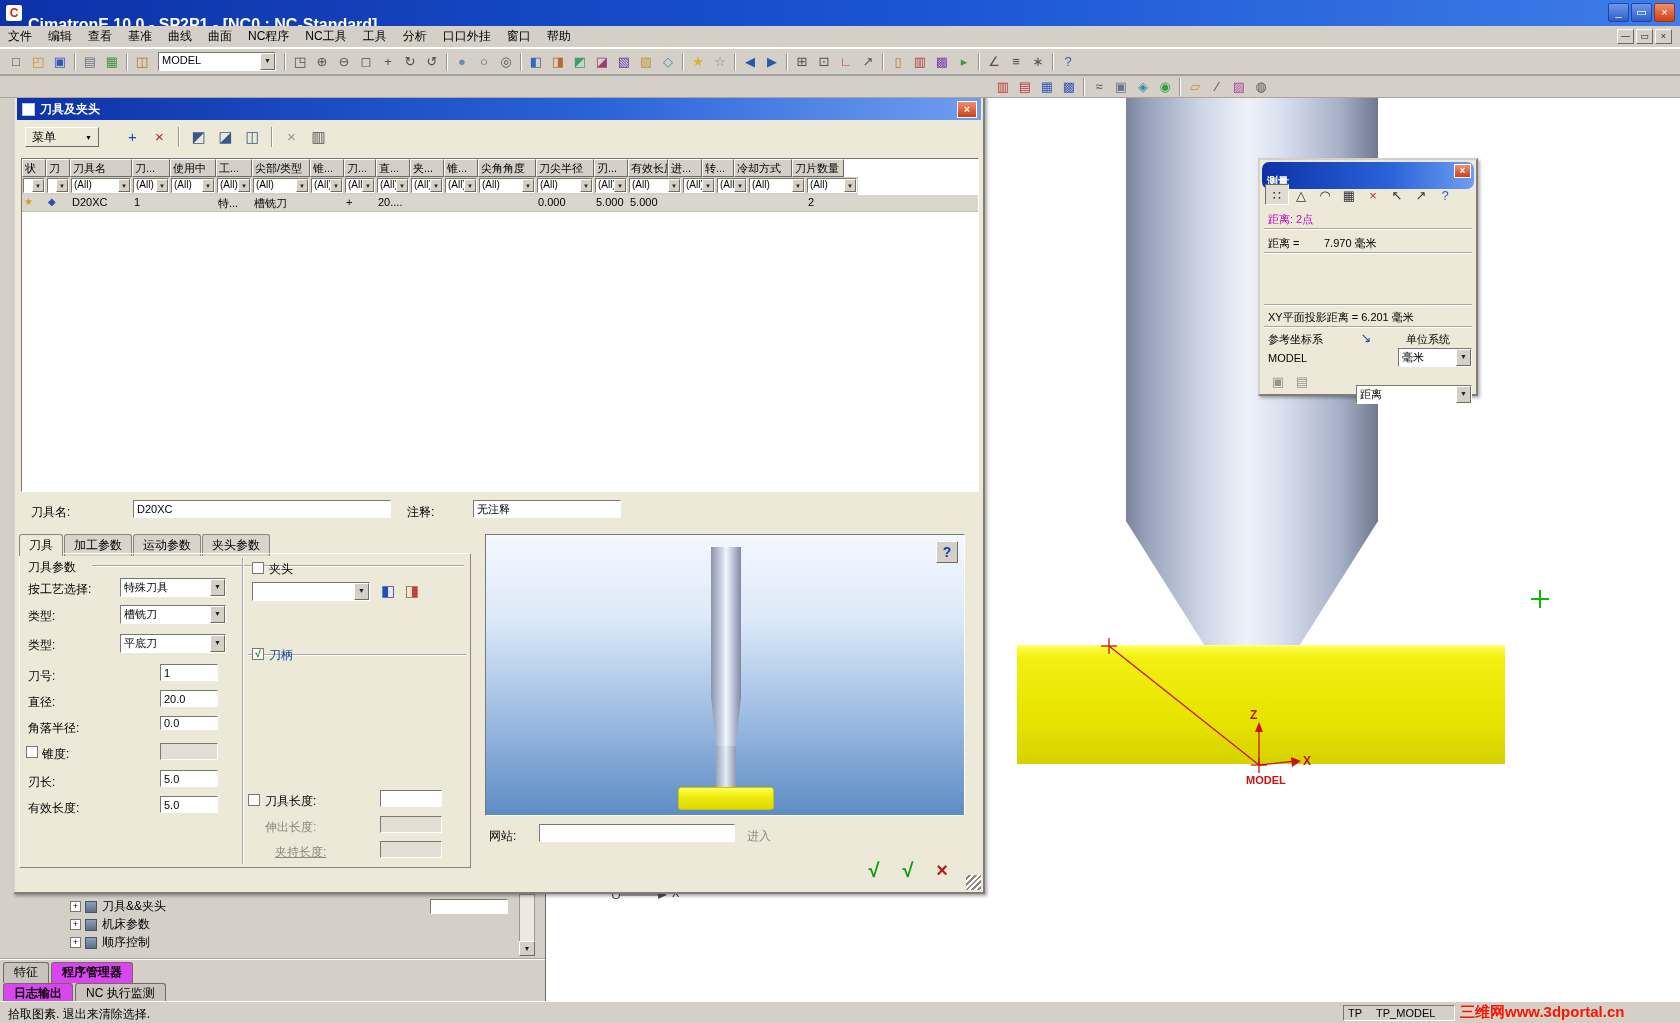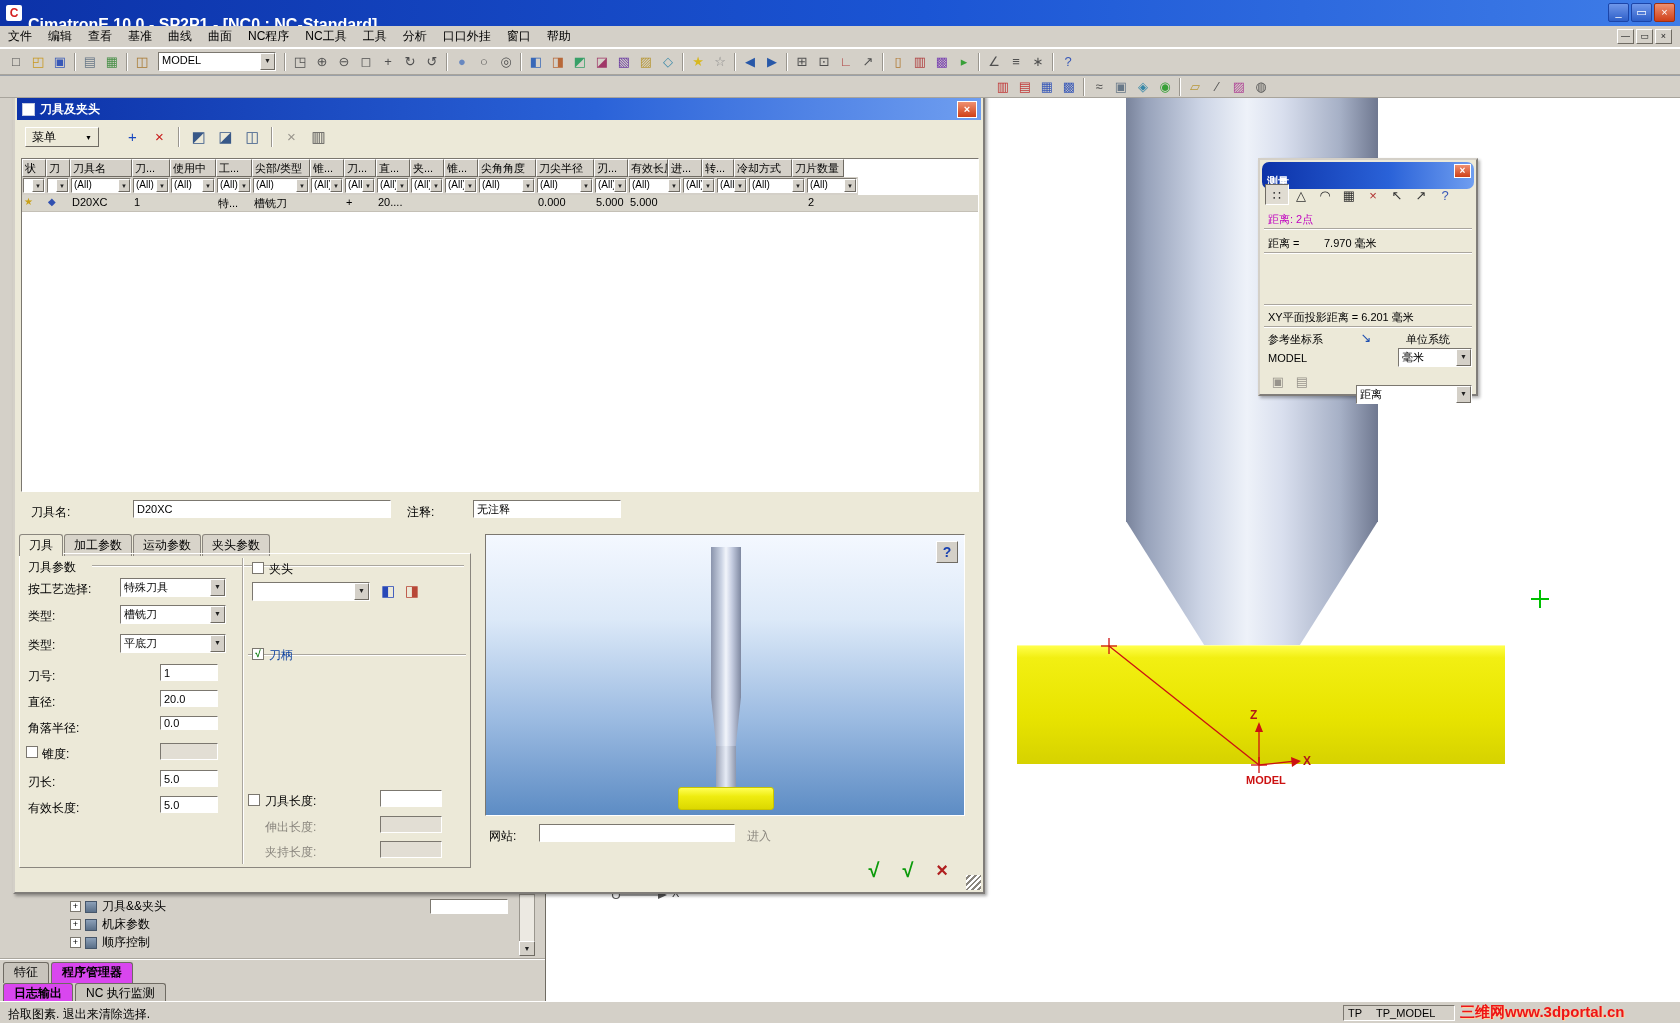--- a/index.html
+++ b/index.html
@@ -573,21 +573,21 @@
     <div class="hline" style="left:228px;top:100px;width:218px;"></div>
     <span class="cb" style="left:232px;top:94px;color:#0a7a0a;">√</span>
     <span class="lbl" style="left:249px;top:93px;color:#0a40a0;">刀柄</span>
 
 
     <span class="cb" style="left:228px;top:240px;"></span>
     <span class="lbl" style="left:245px;top:239px;">刀具长度:</span>
     <input class="inp" style="left: 360px; top: 236px; width: 62px; height: 17px;" value="">
     <span class="lbl dis" style="left:245px;top:265px;">伸出长度:</span>
     <input class="inp" style="left: 360px; top: 262px; width: 62px; height: 17px;" disabled="" value="">
-    <span class="lbl dis" style="left:245px;top:290px;">夹持长度:</span>
+    <span class="lbl dis" style="left:255px;top:290px;text-decoration:underline;">夹持长度:</span>
     <input class="inp" style="left: 360px; top: 287px; width: 62px; height: 17px;" disabled="" value="">
   </div>
 
   <div class="preview">
     <div class="ptool-shank"></div>
     <div class="ptool-taper"></div>
     <div class="ptool-tip"></div>
     <div class="ptool-cutter"></div>
     <span class="help-btn" style="right:6px;top:6px;">?</span>
   </div>

